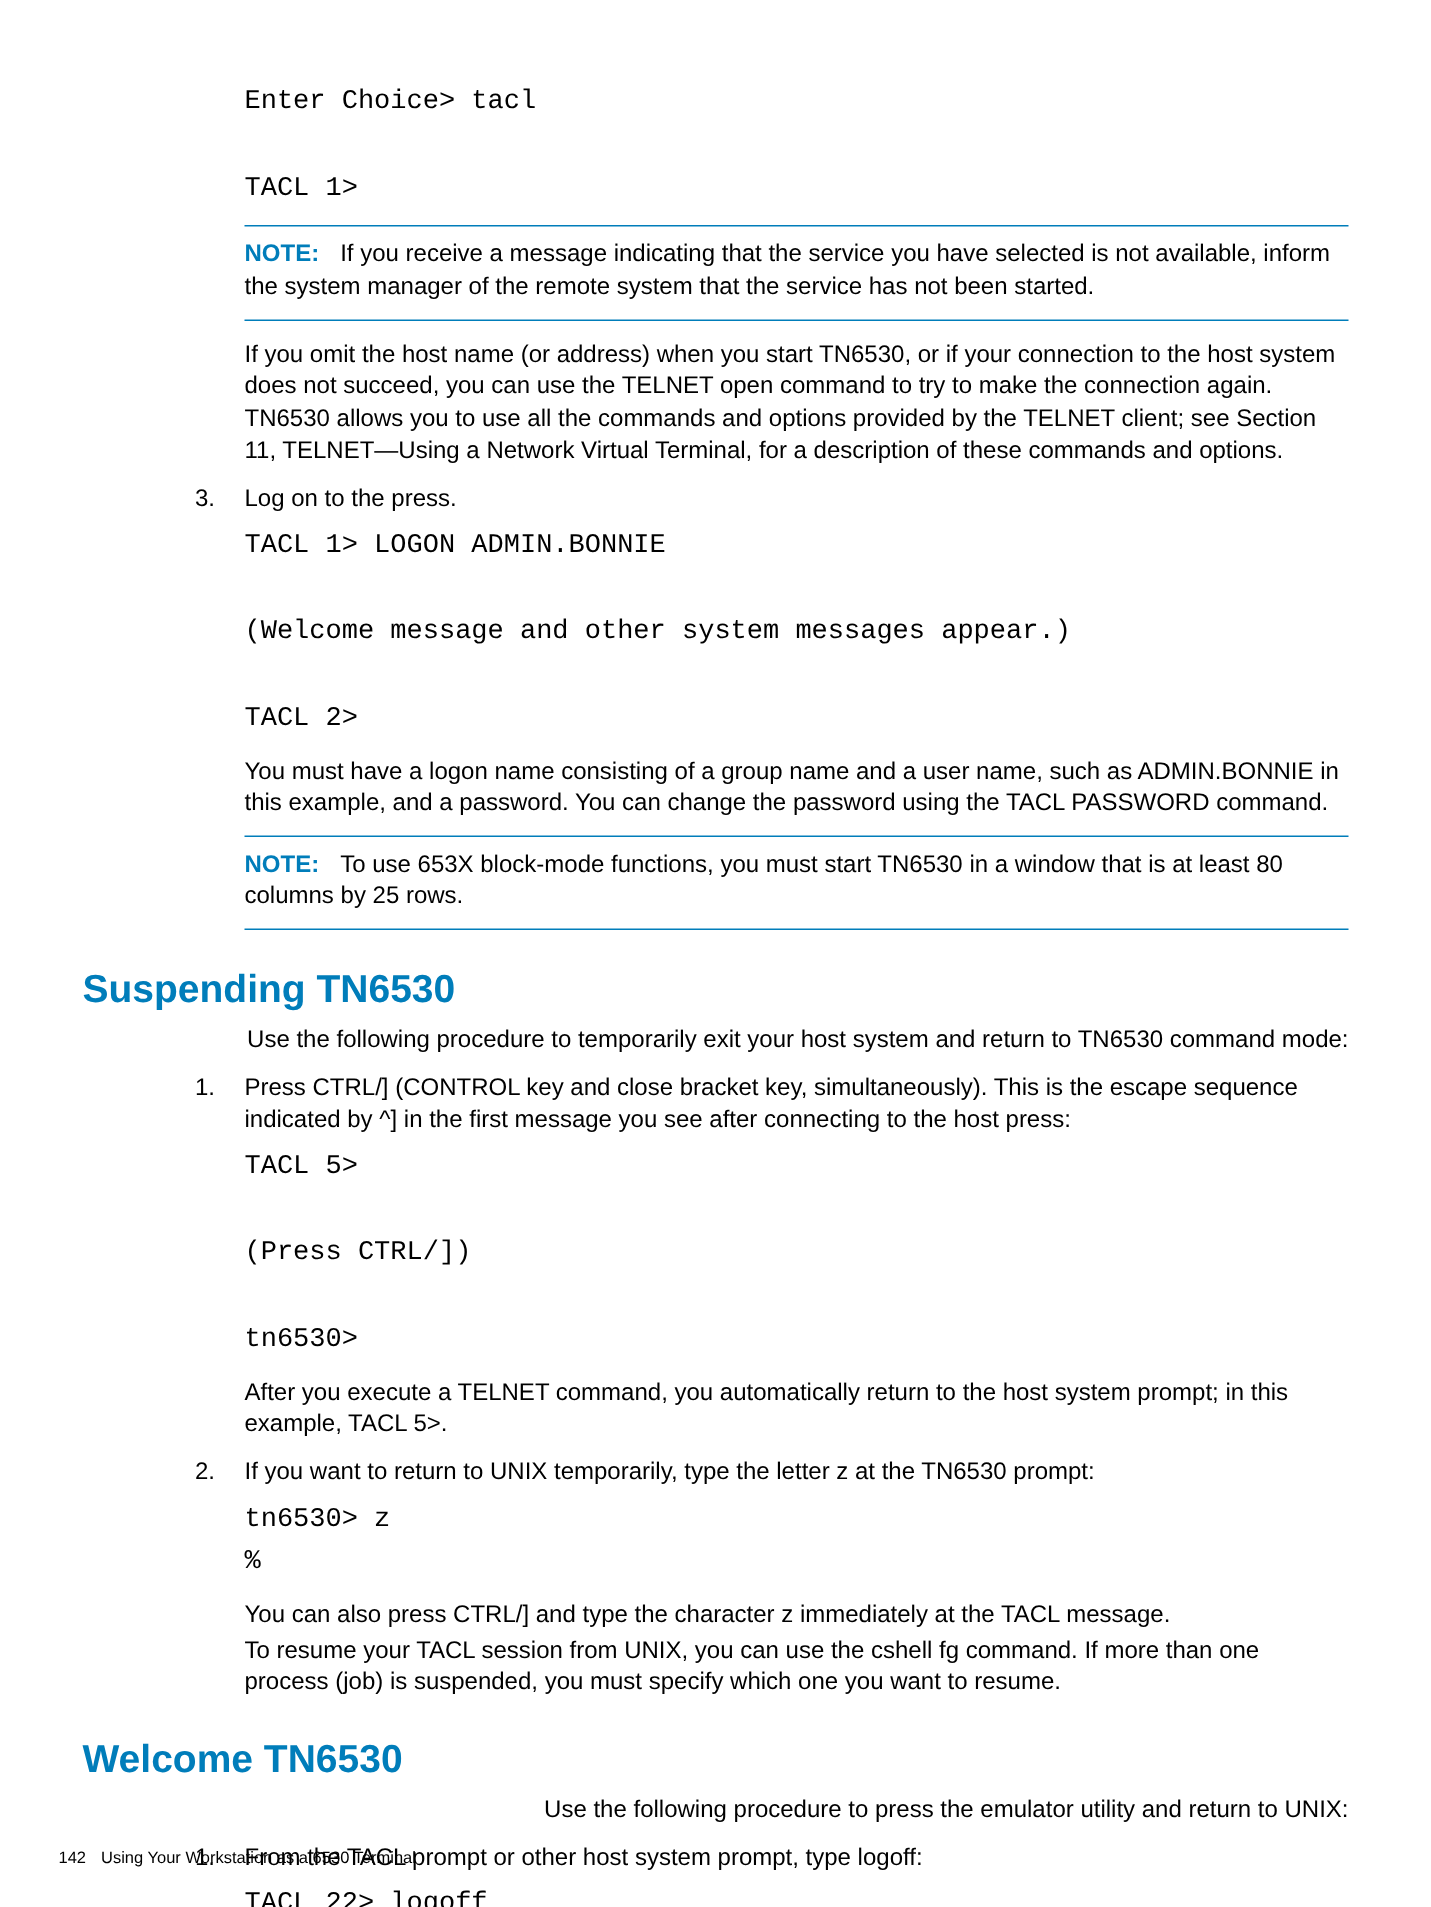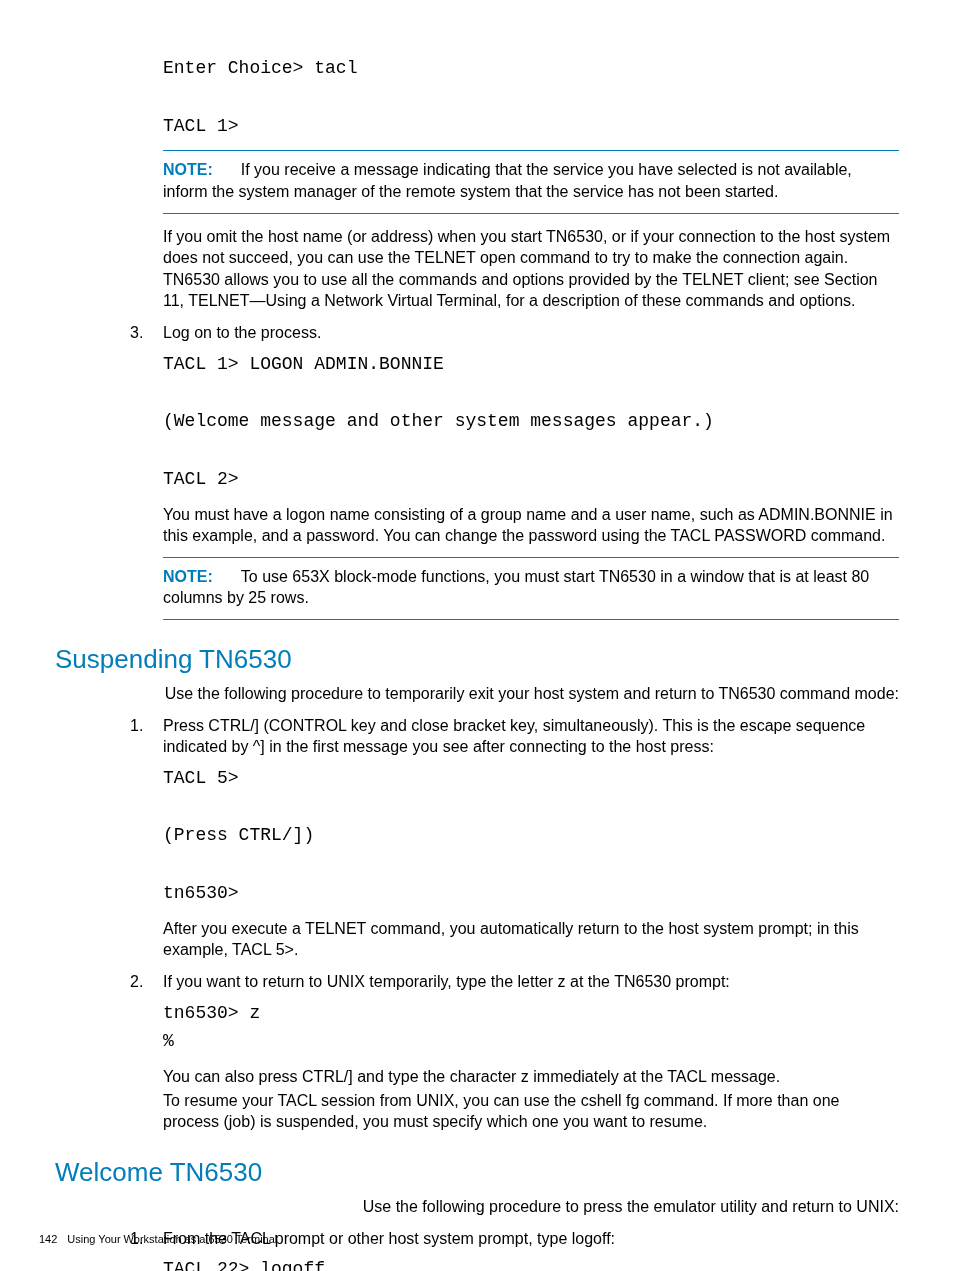--- a/index.html
+++ b/index.html
@@ -25,21 +25,21 @@
   }
   .note-box {
     border-top: 1px solid #007dba;
     border-bottom: 1px solid #007dba;
     padding: 8px 0 10px 0;
     margin: 6px 0 12px 108px;
   }
   .note-label {
     color: #007dba;
     font-weight: bold;
-    padding-right: 28px;
+    padding-right: 14px;
   }
   .body-indent {
     margin-left: 108px;
     margin-bottom: 10px;
   }
   .body-indent-sm {
     margin-left: 75px;
     margin-bottom: 10px;
     text-align: right;
   }
@@ -50,21 +50,21 @@
   }
   .list-num {
     width: 33px;
     flex-shrink: 0;
   }
   .list-txt {
     flex: 1;
   }
   h2 {
     font-family: Arial, Helvetica, sans-serif;
-    font-weight: normal;
+    font-weight: bold;
     color: #007dba;
     font-size: 26px;
     margin: 22px 0 6px 0;
   }
   .footer {
     position: absolute;
     bottom: 24px;
     left: 39px;
     font-size: 11px;
   }
@@ -78,21 +78,21 @@
 TACL 1&gt;</div>
 
 <div class="note-box">
   <span class="note-label">NOTE:</span><span>If you receive a message indicating that the service you have selected is not available, inform the system manager of the remote system that the service has not been started.</span>
 </div>
 
 <div class="body-indent">If you omit the host name (or address) when you start TN6530, or if your connection to the host system does not succeed, you can use the TELNET open command to try to make the connection again. TN6530 allows you to use all the commands and options provided by the TELNET client; see Section 11, TELNET—Using a Network Virtual Terminal, for a description of these commands and options.</div>
 
 <div class="list-row">
   <div class="list-num">3.</div>
-  <div class="list-txt">Log on to the process.</div>
+  <div class="list-txt">Log on to the press.</div>
 </div>
 <div class="mono code-block">TACL 1&gt; LOGON ADMIN.BONNIE
 
 (Welcome message and other system messages appear.)
 
 TACL 2&gt;</div>
 <div class="body-indent">You must have a logon name consisting of a group name and a user name, such as ADMIN.BONNIE in this example, and a password. You can change the password using the TACL PASSWORD command.</div>
 
 <div class="note-box">
   <span class="note-label">NOTE:</span><span>To use 653X block-mode functions, you must start TN6530 in a window that is at least 80 columns by 25 rows.</span>

